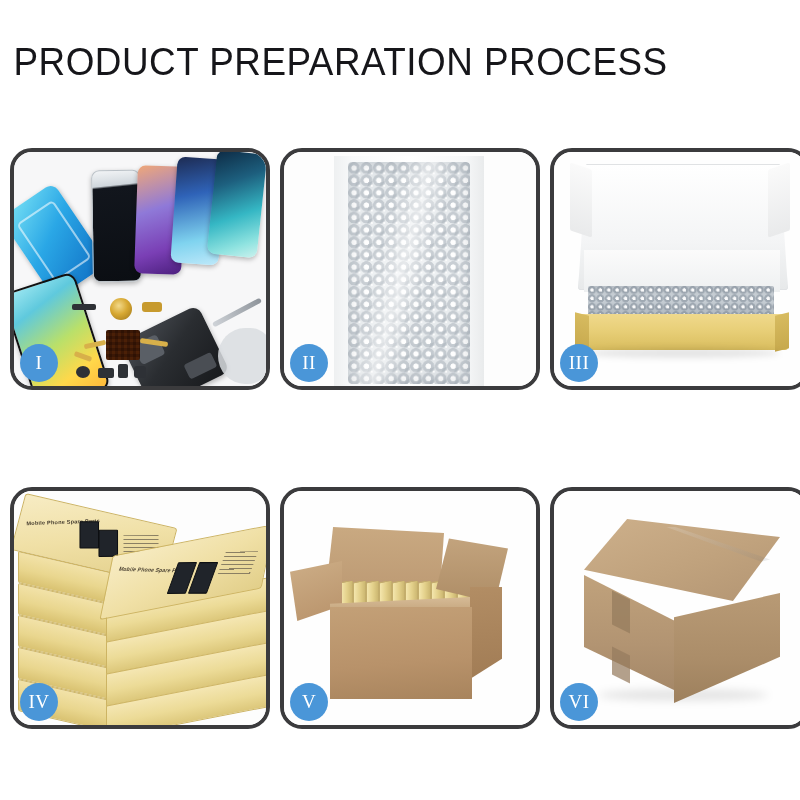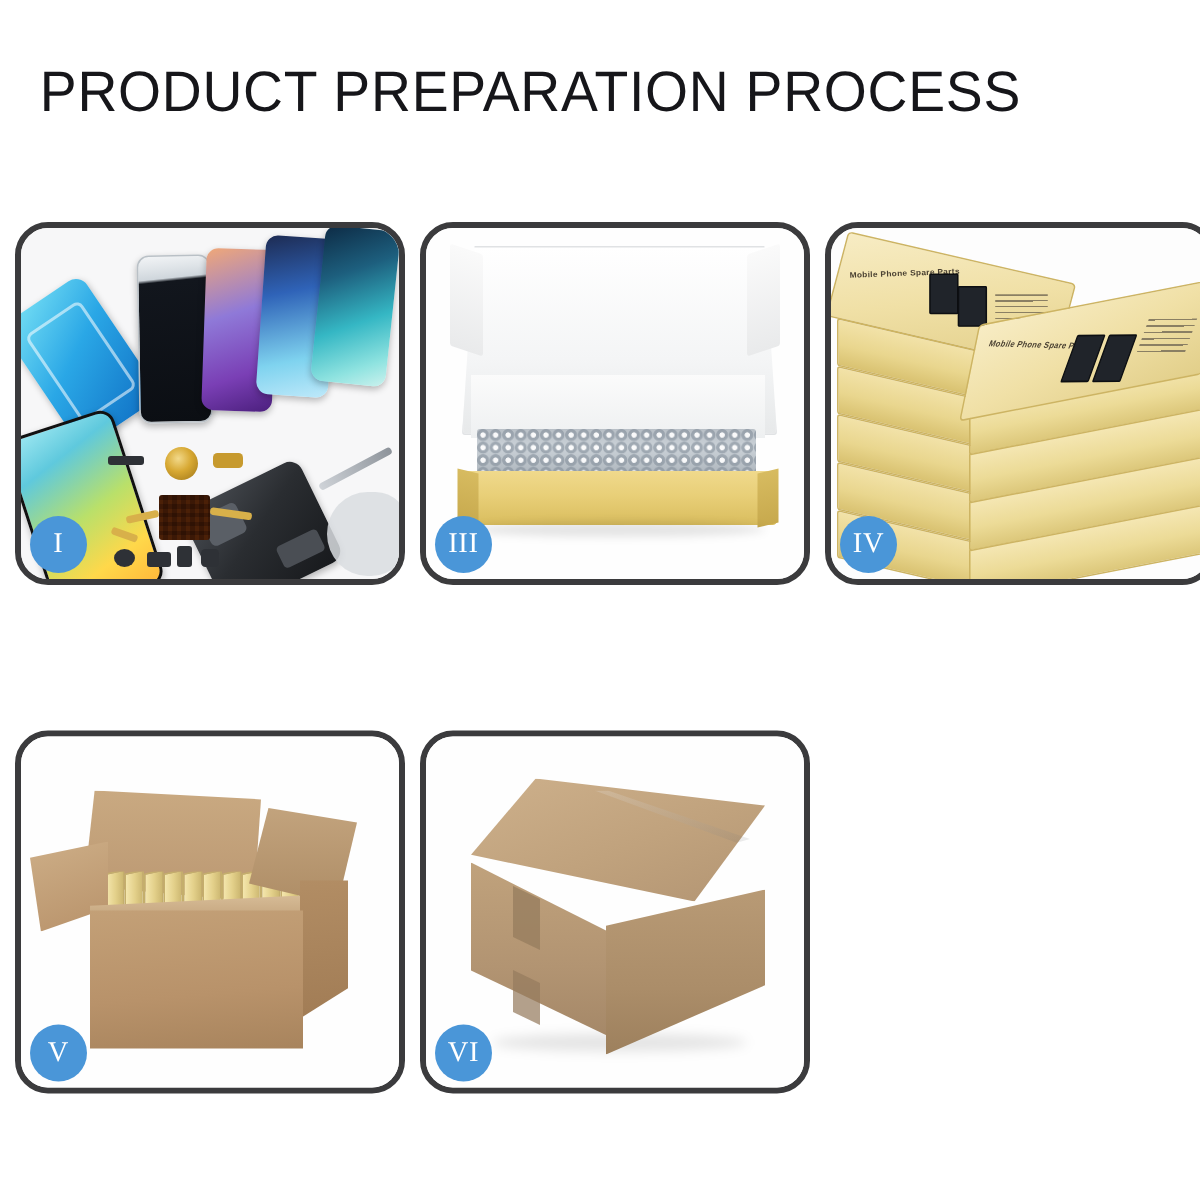--- a/index.html
+++ b/index.html
@@ -4,21 +4,21 @@
 <style>
   html,body{margin:0;padding:0;}
   body{
     width:800px;height:800px;background:#ffffff;
     font-family:"Liberation Sans","DejaVu Sans",sans-serif;
     overflow:hidden;position:relative;
   }
   .page{width:800px;height:800px;position:relative;}
 
   
-  .header{position:absolute;left:17px;top:0;width:636px;text-align:center;}
+  .header{position:absolute;left:4px;top:0;width:636px;text-align:center;}
   .title{
     margin:0;padding-top:40px;
     font-size:38px;line-height:44px;font-weight:500;
     letter-spacing:.5px;color:#16161a;white-space:nowrap;
     transform:scaleX(.97);
   }
   .subtitle{
     margin:0;padding-top:9px;
     font-size:16.5px;line-height:20px;font-weight:400;
     color:#1b1b1f;white-space:nowrap;
@@ -283,20 +283,28 @@
         <div class="gold" style="left:128px;top:150px;width:20px;height:10px;border-radius:3px;"></div>
         <div class="flex" style="left:70px;top:190px;width:22px;transform:rotate(-12deg);"></div>
         <div class="flex" style="left:126px;top:188px;width:28px;transform:rotate(8deg);"></div>
         <div class="flex" style="left:60px;top:202px;width:18px;transform:rotate(20deg);"></div>
         <div class="tool"></div>
         <div class="hand"></div>
       </div>
       <div class="badge">I</div>
     </div>
 
+    <div class="panel">
+      <div class="panel-inner p2">
+        <div class="bw-bag"></div>
+        <div class="bw"></div>
+        <div class="bw-sheen"></div>
+      </div>
+      <div class="badge">II</div>
+    </div>
 
     <div class="panel">
       <div class="panel-inner p3">
         <div class="m-lid"></div>
         <div class="m-lid-flapL"></div>
         <div class="m-lid-flapR"></div>
         <div class="m-inner"></div>
         <div class="m-bw"></div>
         <div class="m-base"></div>
         <div class="m-shadow"></div>

